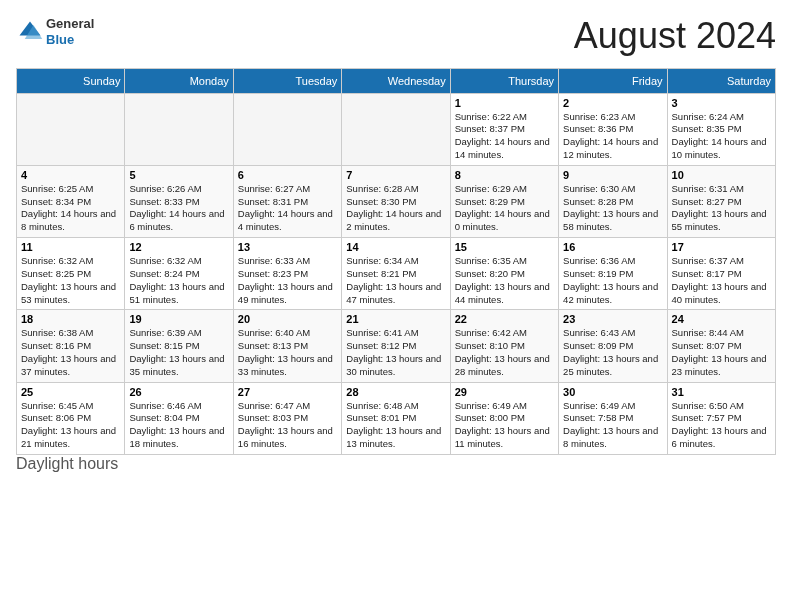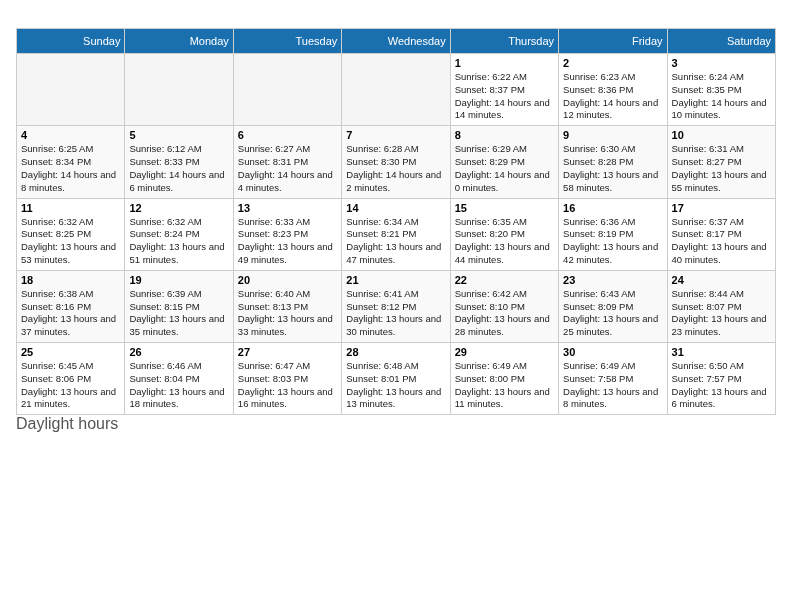--- a/index.html
+++ b/index.html
@@ -86,21 +86,32 @@
     }
     .footer-note {
       font-size: 16px;
       color: #555;
     }
   </style>
 </head>
 <body>
 
 <div class="header">
+  <div class="logo">
+    <svg class="logo-icon" viewBox="0 0 32 32">
+      <polygon points="16,4 28,20 4,20" fill="#1a6faf"></polygon>
+      <polygon points="20,8 30,24 10,24" fill="#4a9fd4" opacity="0.6"></polygon>
+    </svg>
+    <div class="logo-text">
+      <div><span class="general">General</span></div>
+      <div><span class="blue">Blue</span></div>
+    </div>
+  </div>
   <div class="title-block">
+    <div class="month-year">August 2024</div>
   </div>
 </div>
 
 <table class="calendar">
   <thead>
     <tr id="weekday-header">
         <th>Sunday</th>
         <th>Monday</th>
         <th>Tuesday</th>
         <th>Wednesday</th>
@@ -136,21 +147,21 @@
       </tr>
       <tr>
         <td>
           <span class="day-num">4</span>
           <div class="day-info" style="white-space: pre-line;">Sunrise: 6:25 AM
 Sunset: 8:34 PM
 Daylight: 14 hours and 8 minutes.</div>
         </td>
         <td>
           <span class="day-num">5</span>
-          <div class="day-info" style="white-space: pre-line;">Sunrise: 6:12 AM
+          <div class="day-info" style="white-space: pre-line;">Sunrise: 6:26 AM
 Sunset: 8:33 PM
 Daylight: 14 hours and 6 minutes.</div>
         </td>
         <td>
           <span class="day-num">6</span>
           <div class="day-info" style="white-space: pre-line;">Sunrise: 6:27 AM
 Sunset: 8:31 PM
 Daylight: 14 hours and 4 minutes.</div>
         </td>
         <td>

